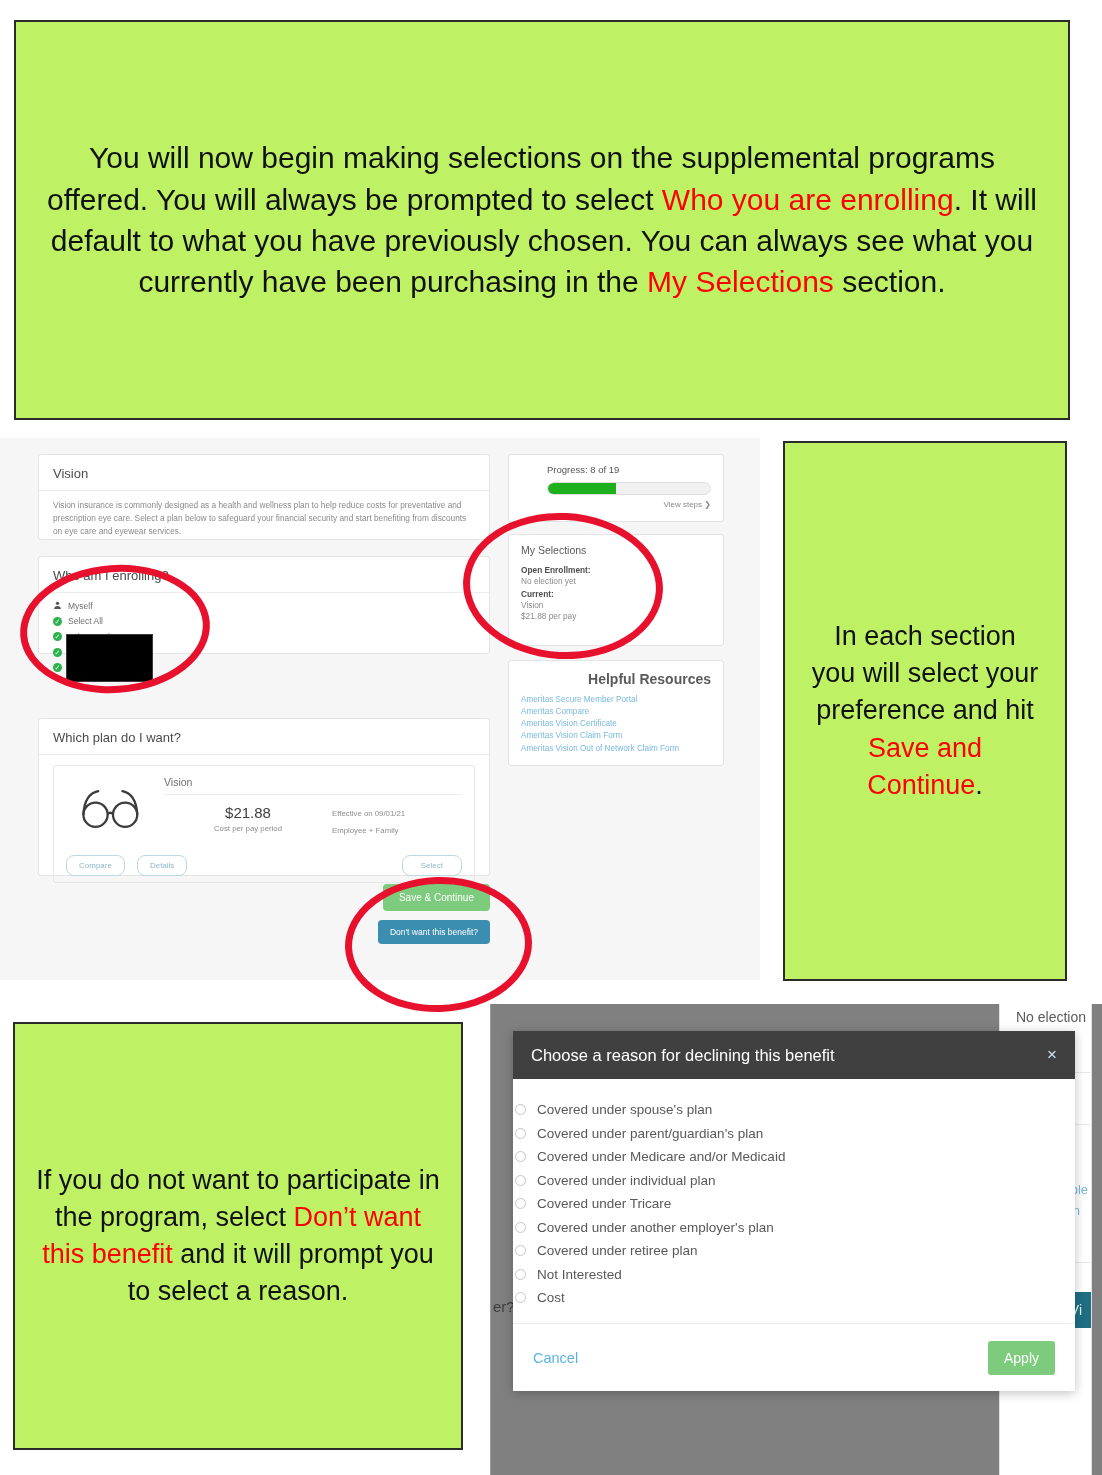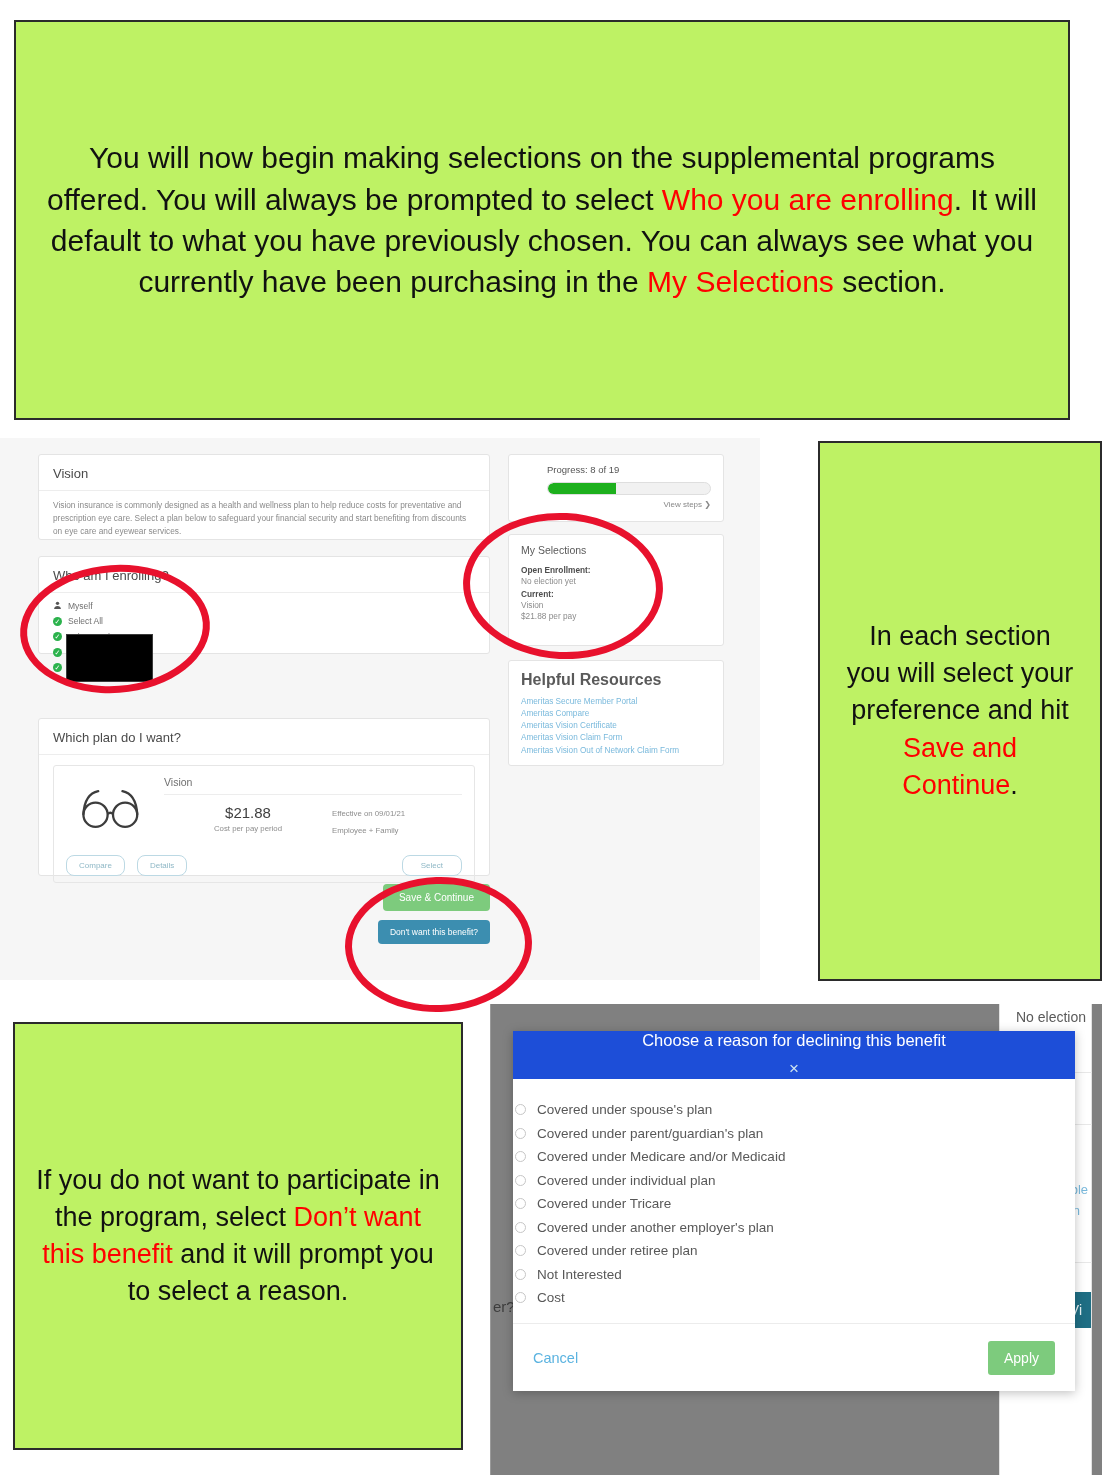--- a/index.html
+++ b/index.html
@@ -20,21 +20,21 @@
     align-items: center;
     justify-content: center;
   }
   .callout .inner { width: 100%; text-align: center; }
   .callout p { color: #111; line-height: 1.38; }
   .hl { color: #ff0000; }
 
   #callout-top { left: 14px; top: 20px; width: 1056px; height: 400px; }
   #callout-top p { font-size: 30px; padding: 0 22px; }
 
-  #callout-right { left: 818px; top: 441px; width: 284px; height: 540px; }
+  #callout-right { left: 783px; top: 441px; width: 284px; height: 540px; }
   #callout-right p { font-size: 27px; padding: 0 24px; }
 
   #callout-bottom { left: 13px; top: 1022px; width: 450px; height: 428px; }
   #callout-bottom p { font-size: 27px; padding: 0 16px; }
 
   
   #app-screenshot {
     position: absolute;
     left: 0px; top: 438px; width: 760px; height: 542px;
     background: #f6f6f6;
@@ -106,21 +106,21 @@
   }
   .progress-fill { height: 100%; background: #1db01d; border-radius: 7px 0 0 7px; }
   .view-steps { font-size: 8px; color: #888; text-align: right; padding: 5px 12px 0 12px; }
 
   #selections-card { position: absolute; left: 508px; top: 96px; width: 216px; height: 112px; }
   .sel-title { font-size: 10.5px; color: #5a5a5a; padding: 9px 12px 6px 12px; }
   .sel-k { font-size: 8.3px; color: #4d4d4d; font-weight: bold; padding: 0 12px; margin-top: 3px; }
   .sel-v { font-size: 8.3px; color: #8b8b8b; padding: 0 12px; margin-top: 1px; }
 
   #resources-card { position: absolute; left: 508px; top: 222px; width: 216px; height: 106px; }
-  .res-title { font-size: 16px; color: #5a5a5a; font-weight: bold; padding: 10px 12px 7px 12px; }
+  .res-title { font-size: 14px; color: #5a5a5a; font-weight: bold; padding: 10px 12px 7px 12px; text-align: right; }
   .res-link { font-size: 8.2px; color: #79b9dc; padding: 0 12px; line-height: 1.48; display: block; }
 
   
   .red-ring {
     position: absolute; border: 7px solid #e8112d; border-radius: 50%;
     background: transparent; pointer-events: none;
   }
   #ring-enroll { left: 20px; top: 565px; width: 190px; height: 128px; transform: rotate(-4deg); }
   #ring-selections { left: 463px; top: 513px; width: 200px; height: 146px; transform: rotate(3deg); }
   #ring-buttons { left: 345px; top: 877px; width: 187px; height: 135px; transform: rotate(-2deg); }
@@ -136,23 +136,22 @@
     position: absolute; right: 10px; top: 0; width: 93px; height: 471px;
     background: #ffffff; border-left: 1px solid #e2e2e2; border-right: 1px solid #e2e2e2;
   }
   .bg-divider { position: absolute; right: 10px; width: 93px; height: 1px; background: #e8e8e8; }
 
   #modal {
     position: absolute; left: 22px; top: 27px; width: 562px; height: 360px;
     background: #ffffff; box-shadow: 0 2px 10px rgba(0,0,0,0.25);
   }
   #modal-header {
-    background: #1d4ed8; height: 48px; display: flex; align-items: center;
+    background: #404040; height: 48px; display: flex; align-items: center;
     padding: 0 18px;
-    flex-direction: column;
   }
   #modal-title { color: #fff; font-size: 16.5px; flex: 1; }
   #modal-close { color: #cfe4ef; font-size: 17px; cursor: pointer; }
   #modal-body { padding: 23px 18px 12px 2px; }
   .radio-row { display: flex; align-items: center; gap: 11px; margin-bottom: 8.5px; }
   .radio-circle {
     width: 11px; height: 11px; border-radius: 50%;
     border: 1.4px solid #c6c6c6; background: #fff; flex: none;
   }
   .radio-label { font-size: 13.5px; color: #585858; }

